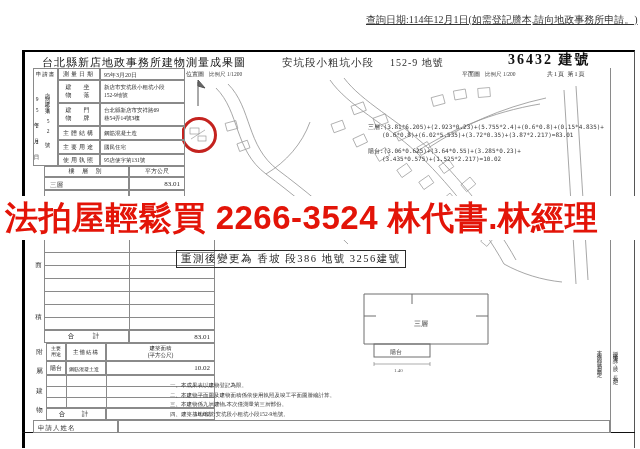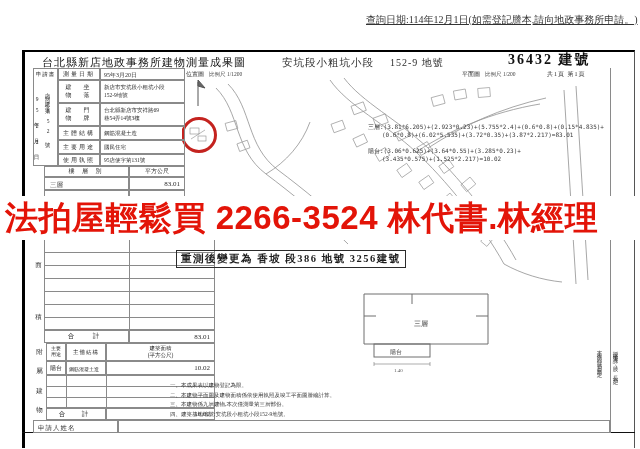--- a/index.html
+++ b/index.html
@@ -201,21 +201,21 @@
     <div>一、本成果表以建物登記為限。</div>
     <div>二、本建物平面圖及建物面積係依使用執照及竣工平面圖謄繪計算。</div>
     <div>三、本建物係九層建物,本次僅測量第三層部份。</div>
     <div>四、建築基地地號:安坑段小粗坑小段152-9地號。</div>
   </div>
 
   <div class="vline" style="left:610px;top:68px;height:365px;"></div>
   <div class="vtx" style="left:597px;top:345px;height:88px;font-size:5.5px;letter-spacing:2.5px;color:#444;">本表依照分層負責規定</div>
   <div class="vtx" style="left:613px;top:347px;height:84px;font-size:5.5px;letter-spacing:1.5px;color:#444;">授權主管課(股)長判定</div>
 
-  <div class="t" style="left:176px;top:250px;font-size:10.5px;font-weight:bold;letter-spacing:1.5px;color:#1d1d1d;
+  <div class="t" style="left:176px;top:250px;font-size:10.5px;font-weight:normal;letter-spacing:1.5px;color:#1d1d1d;
               border:1.5px solid #2b2b2b;padding:1px 4px;background:transparent;">重測後變更為 香坡 段386 地號 3256建號</div>
 
   <div style="position:absolute;left:0;top:196px;width:640px;height:44px;background:#ffffff;display:flex;align-items:center;">
     <div style="padding-left:5px;font-size:33px;font-weight:bold;color:#e31408;white-space:nowrap;letter-spacing:0.5px;
                 font-family:Liberation Sans, sans-serif;">法拍屋輕鬆買 2266-3524 林代書.林經理</div>
   </div>
 
 </div>
 
 </body></html>

